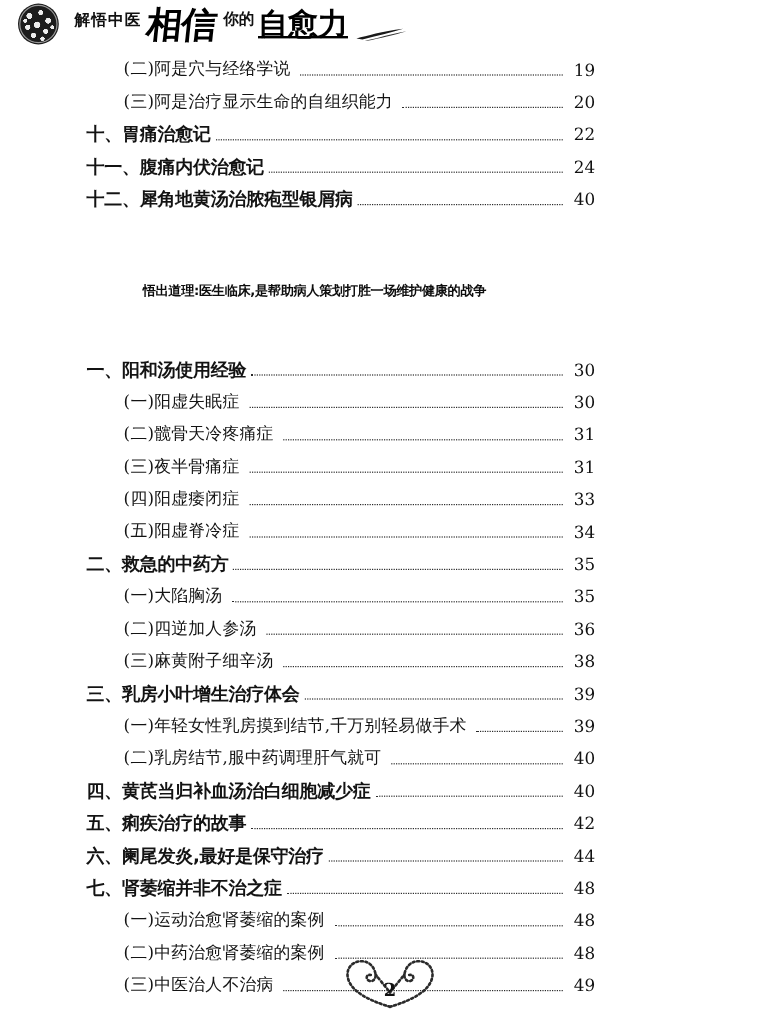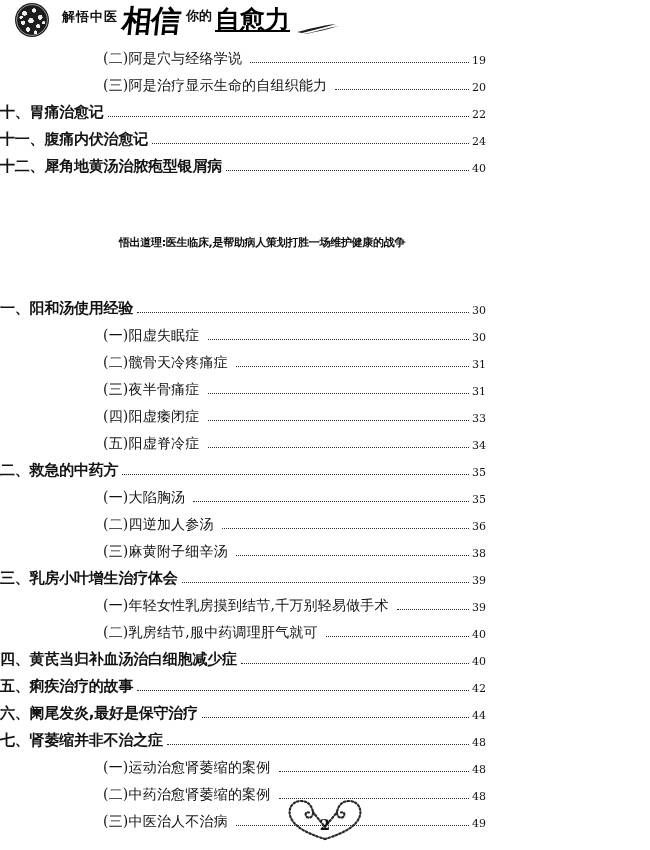--- a/index.html
+++ b/index.html
@@ -121,30 +121,30 @@
     color: #131313;
   }
   .toc-row .leader {
     flex: 1 1 auto;
     margin: 0 3px 4px 4px;
     border-bottom: 1.5px dotted #2a2a2a;
     min-width: 10px;
     height: 1px;
   }
   .toc-row .pageno {
-    font-size: 11px;
+    font-size: 14px;
     font-family: "DejaVu Serif", serif;
     color: #111;
     width: 30px;
-    text-align: left;
+    text-align: center;
     padding-right: 32px;
     box-sizing: content-box;
   }
   
-  .toc-row.lvl1 { }
+  .toc-row.lvl1 { padding-left: 72px; }
   .toc-row.lvl1 .label {
     font-weight: bold;
     font-size: 15px;
     letter-spacing: -0.2px;
   }
   
   .toc-row.lvl2 { padding-left: 103px; }
   .toc-row.lvl2 .label {
     font-family: "DejaVu Serif", serif;
     font-weight: normal;

